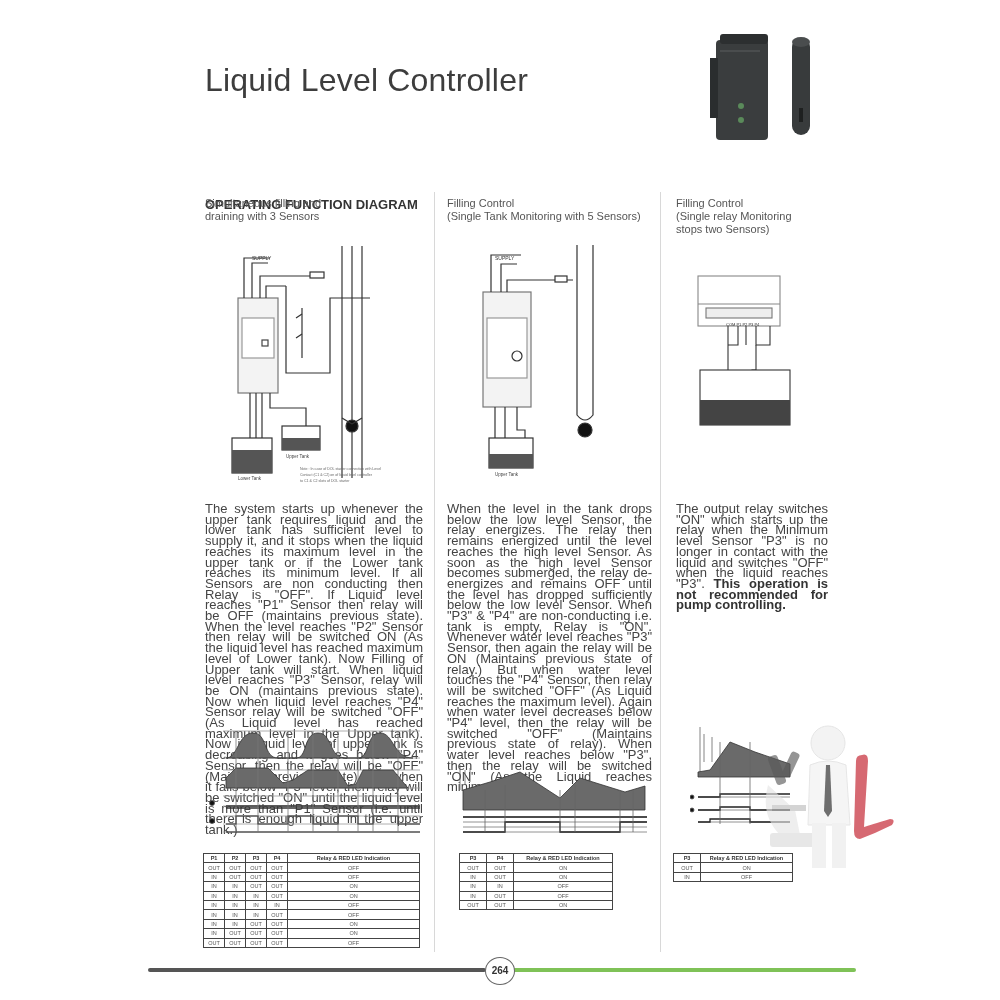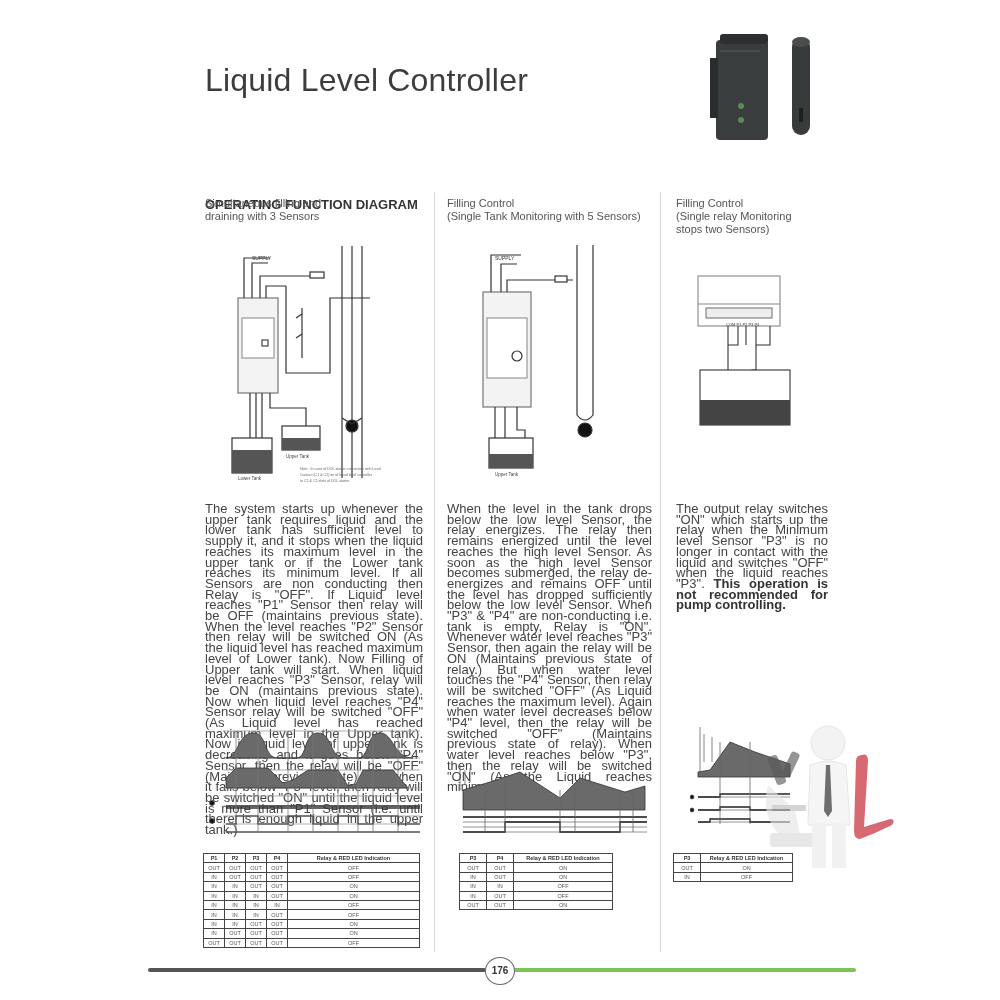--- a/index.html
+++ b/index.html
@@ -319,13 +319,13 @@
       <path d="M76 50 L80 50 L82 96 L78 102 L74 96 Z" fill="#555"></path>
       <rect x="62" y="108" width="14" height="45" fill="#efefef"></rect>
       <rect x="82" y="108" width="14" height="45" fill="#efefef"></rect>
     </g>
     <path d="M112 40 Q118 38 118 46 L114 112 Q120 110 140 104 Q146 104 142 110 Q126 118 110 124 Q104 124 104 116 L106 46 Q106 40 112 40 Z" fill="#d0505a"></path>
   </svg>
 </div>
 
 <div class="abs footer-left"></div>
 <div class="abs footer-right"></div>
-<div class="abs page-num">176</div>
+<div class="abs page-num">264</div>
 
 </body></html>

